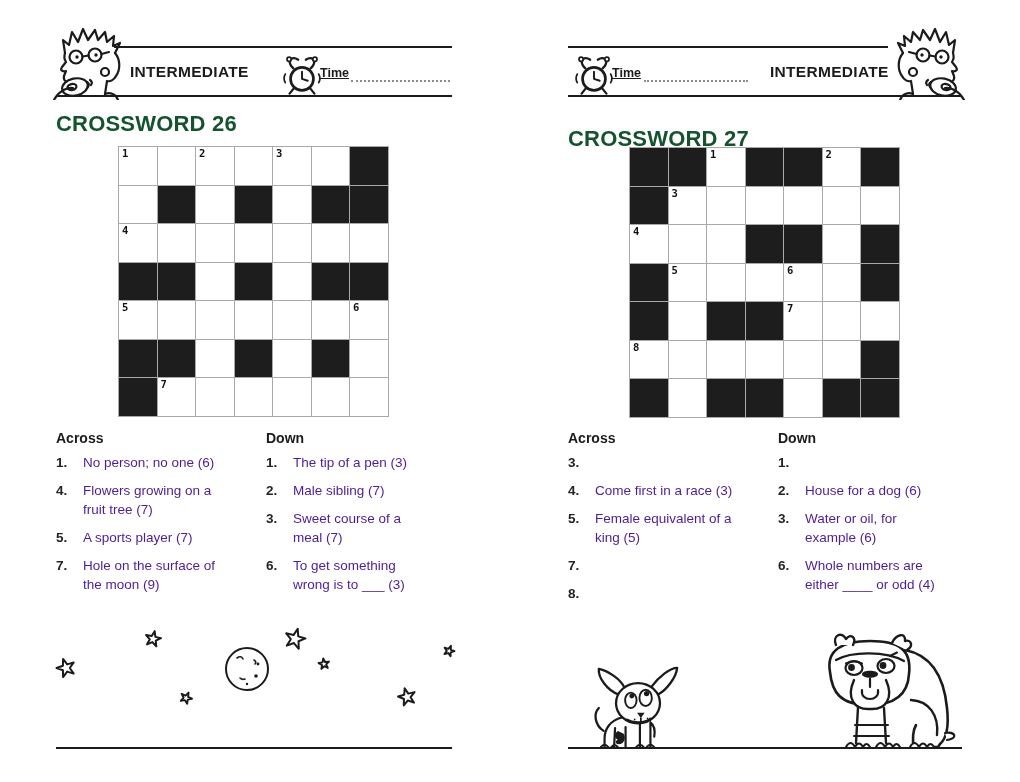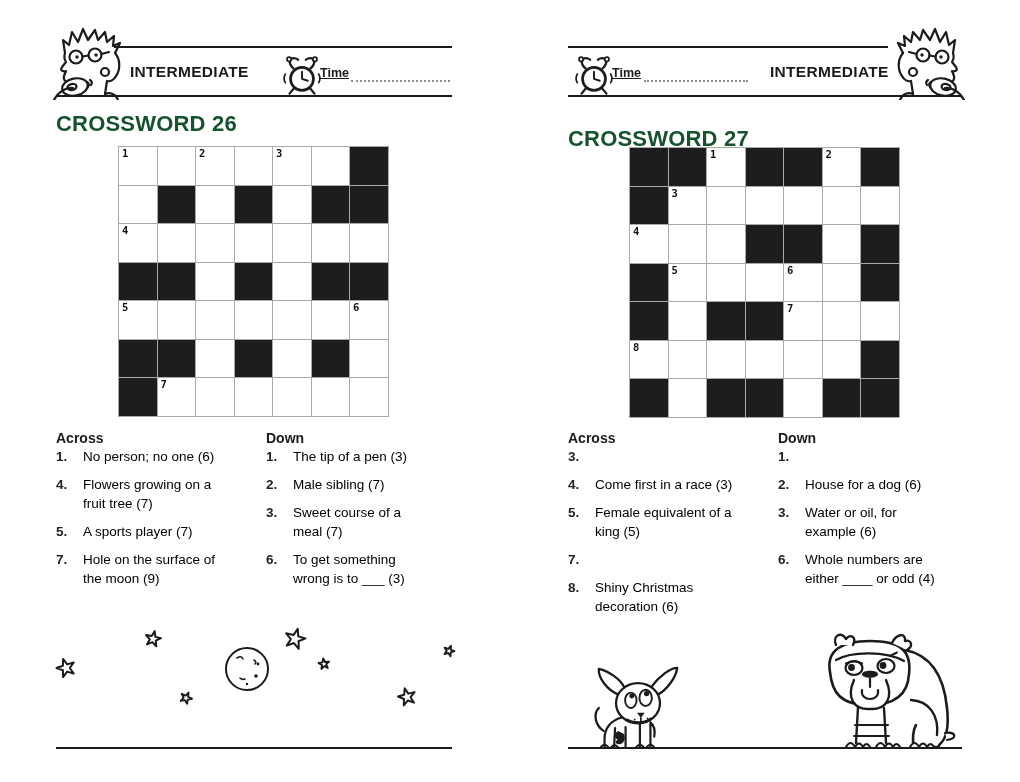--- a/index.html
+++ b/index.html
@@ -16,24 +16,24 @@
   
   .grid{position:absolute;display:grid;gap:1px;padding:1px;background:#a9a9a9;}
   .cell{background:#ffffff;position:relative;}
   .cell.black{background:#1d1d1d;}
   .cellnum{
     position:absolute;top:1px;left:3px;font-size:10.5px;font-weight:bold;color:#111;
     font-family:"DejaVu Sans Mono", monospace;line-height:11px;
   }
   
   .clues{position:absolute;}
-  .clues h2{margin:0 0 1px 0;font-size:14px;font-weight:bold;color:#1b1b1b;}
+  .clues h2{margin:0 0 7px 0;font-size:14px;font-weight:bold;color:#1b1b1b;}
   .clue{display:flex;margin-bottom:9px;}
   .clue-num{flex:0 0 27px;font-size:13.5px;font-weight:bold;line-height:19px;color:#232323;}
-  .clue-text{font-size:13.5px;line-height:19px;color:#000000;white-space:pre-line;}
+  .clue-text{font-size:13.5px;line-height:19px;color:#4c1d95;white-space:pre-line;}
   svg .ink{stroke:#1b1b1b;fill:none;stroke-width:2.2;stroke-linecap:round;stroke-linejoin:round;}
   svg .ink-fill{stroke:#1b1b1b;fill:#ffffff;stroke-width:2.2;stroke-linecap:round;stroke-linejoin:round;}
   svg .solid{fill:#1b1b1b;stroke:none;}
 </style>
 </head>
 <body>
 
 <div class="sheet">
 
   <section>
@@ -325,22 +325,20 @@
           <div class="clue">
             <span class="clue-num">5.</span>
             <span class="clue-text">Female equivalent of a
 king (5)</span>
           </div>
           <div class="clue">
             <span class="clue-num">7.</span>
           </div>
           <div class="clue">
             <span class="clue-num">8.</span>
-            <span class="clue-text">Shiny Christmas
-decoration (6)</span>
           </div>
         </div>
     </div>
     <div class="clues" style="left:778px;top:430px;width:200px">
       <h2>Down</h2>
       <div>
           <div class="clue">
             <span class="clue-num">1.</span>
           </div>
           <div class="clue">

